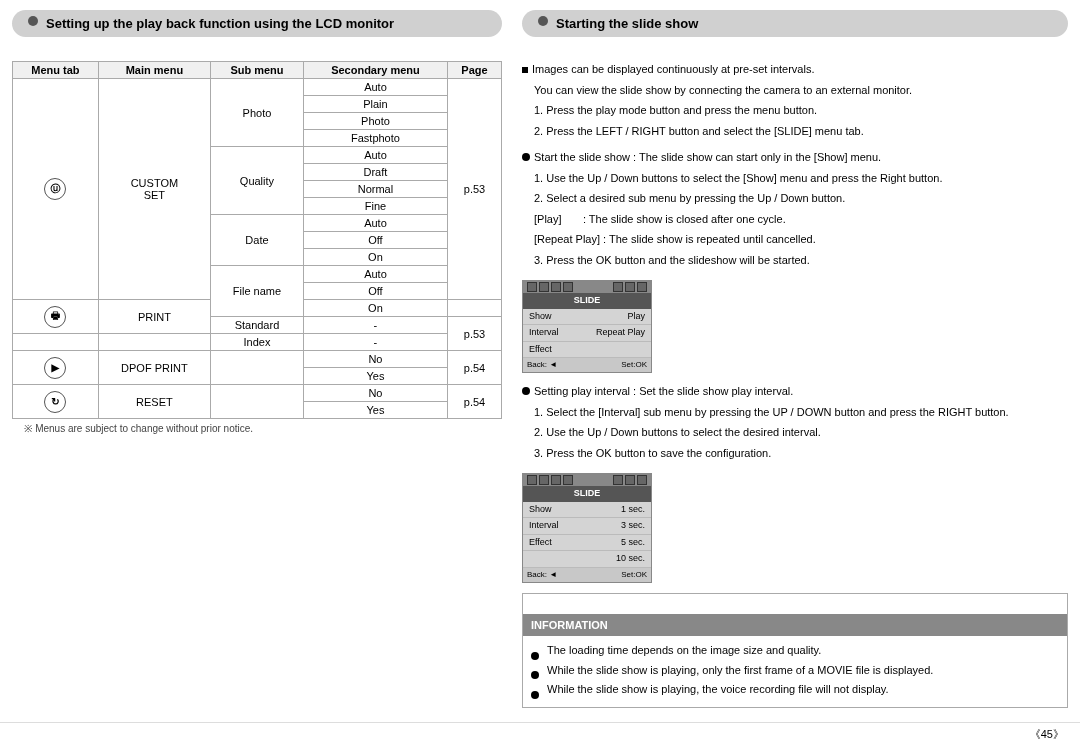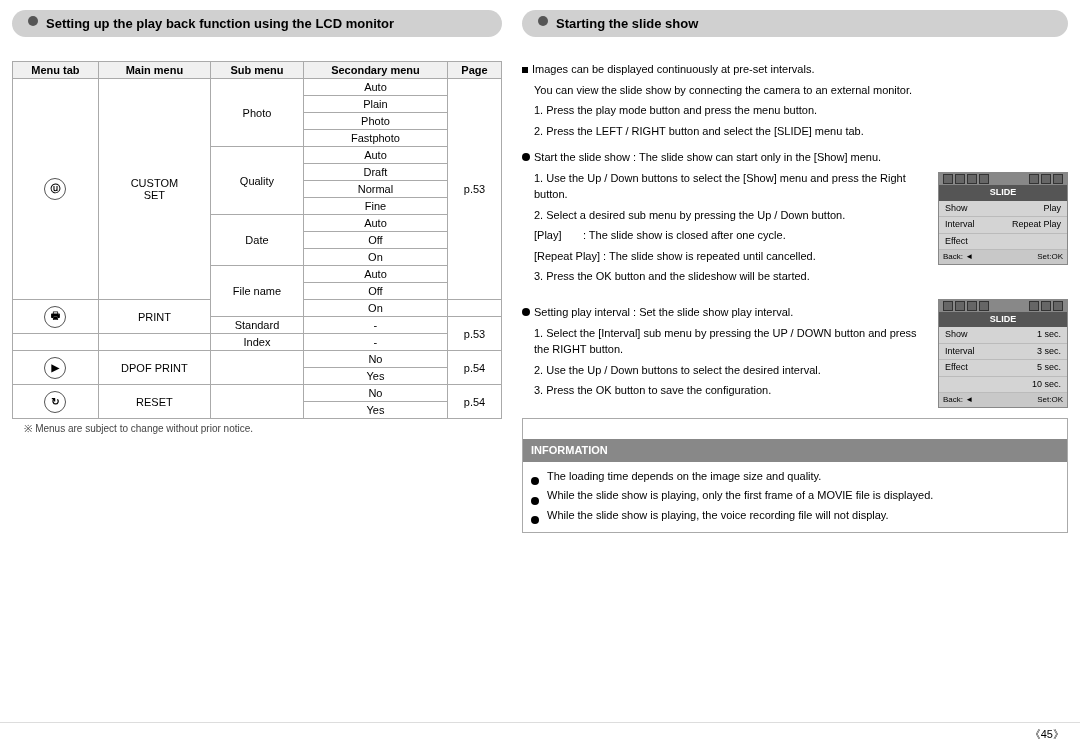--- a/index.html
+++ b/index.html
@@ -97,22 +97,23 @@
       flex-shrink: 0;
     }
     .section-block {
       margin-bottom: 10px;
     }
     .text-indent {
       padding-left: 12px;
     }
     .flex-row {
       display: flex;
-      align-items: center;
+      align-items: flex-start;
       gap: 8px;
+      flex-direction: column;
     }
     
     .slide-ui {
       border: 1px solid #888;
       width: 130px;
       font-size: 9px;
       background: #0f766e;
       flex-shrink: 0;
     }
     .slide-ui-header {

